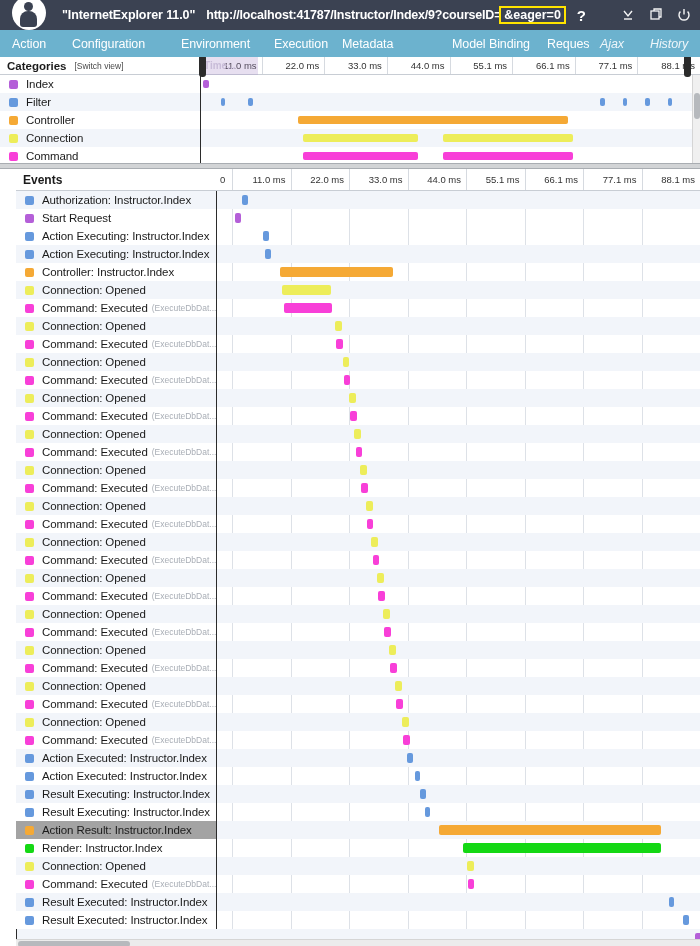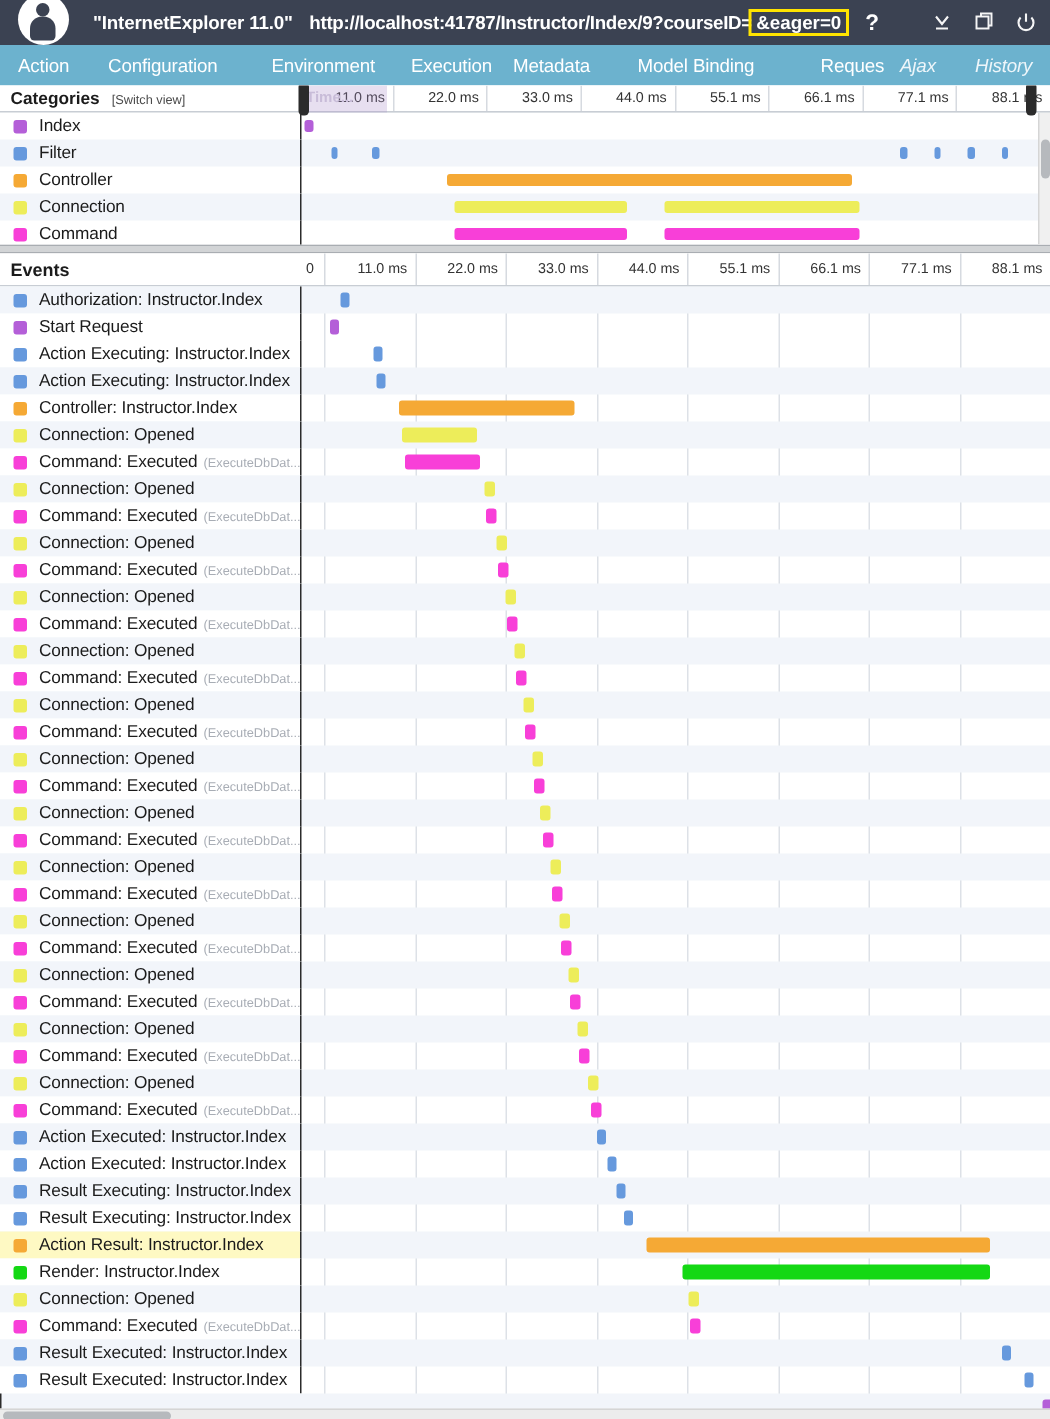--- a/index.html
+++ b/index.html
@@ -129,21 +129,21 @@
     position:absolute; top:-2px; width:7px; height:22px; border-radius:3px;
     background:#2b2b2b; z-index:9; cursor:ew-resize;
   }
 
   .panel-divider{
     height:6px; background:#d2d4d6; border-top:1px solid #a9adb2;
     border-bottom:1px solid #a9adb2;
   }
 
   
-  .events-panel{ position:relative; background:#fff; }
+  .events-panel{ position:relative; background:#fff;margin-left:16px; }
   .ev-header{
     height:22px; display:flex; align-items:center;
     border-bottom:1px solid #c8cdd4; position:relative; background:#fff;
   }
   .ev-header-title{
     font-size:12px; font-weight:bold; color:#1b1b1b; padding-left:7px;
   }
   .ruler2{
     position:absolute; left:200px; right:0; top:0; height:22px;
     display:flex; background:#fff;
@@ -217,21 +217,21 @@
     </div>
   </div>
 </div>
 
 <div class="tabbar" id="tabbar">
     <div class="tab" style="position: absolute; left: 12px;">Action</div>
     <div class="tab" style="position: absolute; left: 72px;">Configuration</div>
     <div class="tab" style="position: absolute; left: 181px;">Environment</div>
     <div class="tab" style="position: absolute; left: 274px;">Execution</div>
     <div class="tab" style="position: absolute; left: 342px;">Metadata</div>
-    <div class="tab" style="position: absolute; left: 425px;">Model Binding</div>
+    <div class="tab" style="position: absolute; left: 452px;">Model Binding</div>
     <div class="tab" style="position: absolute; left: 547px;">Reques</div>
     <div class="tab dim" style="position: absolute; left: 600px;">Ajax</div>
     <div class="tab dim" style="position: absolute; left: 650px; text-align: right;">History</div>
   </div>
 
 <div class="cat-panel">
   <div class="cat-header">
     <span class="cat-header-title">Categories</span>
     <span class="switch-view">[Switch view]</span>
   </div>
@@ -659,21 +659,21 @@
       <div class="ev-row">
         <div class="labelcol" style="background: rgb(255, 255, 255);">
           <span class="swatch" style="background: rgb(102, 153, 221);"></span>
           <span class="row-label">Result Executing: Instructor.Index</span>
         </div>
         <div class="trackcol">
           <div class="bar" style="left: 43%; width: 1.2%; background: rgb(102, 153, 221); top: 4px; height: 10px;"></div>
         </div>
       </div>
       <div class="ev-row alt">
-        <div class="labelcol" style="background: #fef9c3;">
+        <div class="labelcol" style="background: #a3a3a3;">
           <span class="swatch" style="background: rgb(245, 169, 53);"></span>
           <span class="row-label">Action Result: Instructor.Index</span>
         </div>
         <div class="trackcol">
           <div class="bar" style="left: 46%; width: 46%; background: rgb(245, 169, 53); top: 4px; height: 10px;"></div>
         </div>
       </div>
       <div class="ev-row">
         <div class="labelcol" style="background: rgb(255, 255, 255);">
           <span class="swatch" style="background: rgb(20, 216, 20);"></span>

